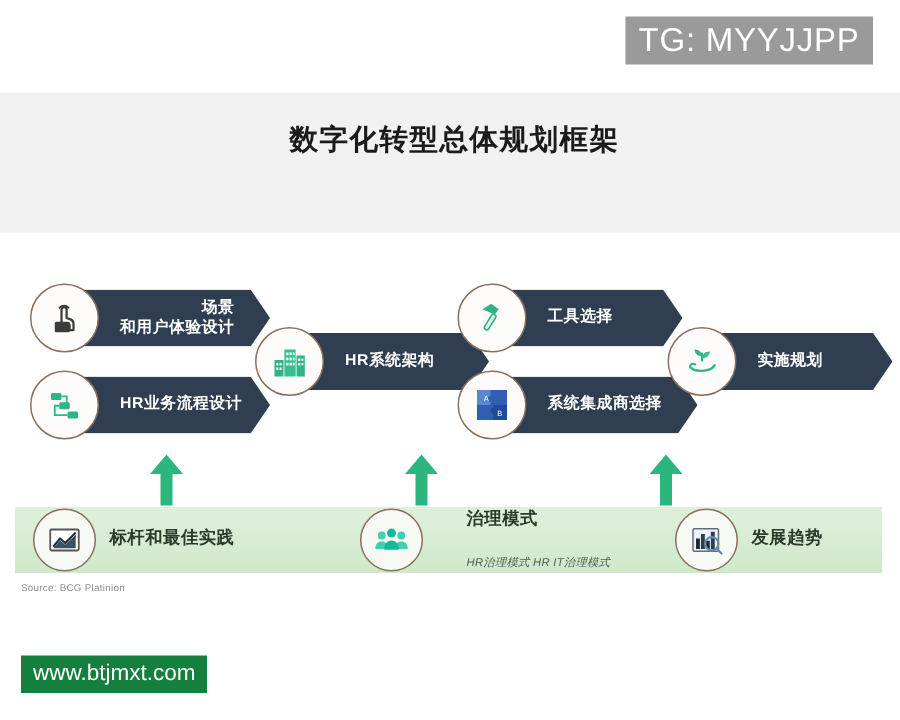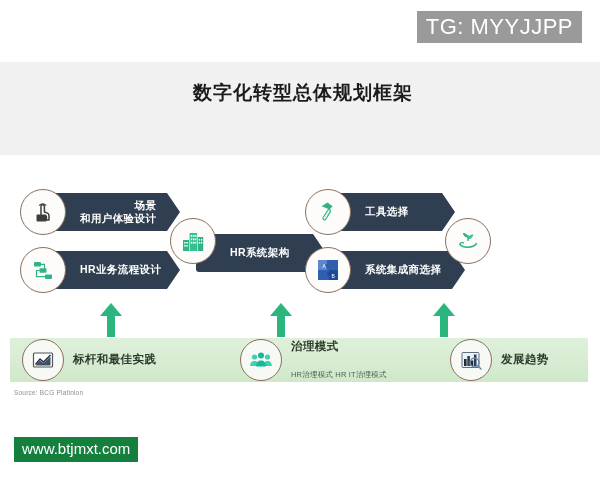--- a/index.html
+++ b/index.html
@@ -162,20 +162,21 @@
   }
   .found-title {
     font-size: 11.5px;
     font-weight: bold;
     color: #2c3a2c;
     letter-spacing: 0.4px;
     line-height: 1.2;
   }
   .found-sub {
     font-size: 7.5px;
+    font-style: italic;
     color: #4f5f4f;
     letter-spacing: 0.2px;
     margin-top: 16px;
     white-space: nowrap;
   }
 
   .source-note {
     position: absolute;
     left: 14px;
     top: 234px;
@@ -247,21 +248,21 @@
         <rect x="4" y="5" width="7" height="4.6" rx="1" fill="#2fb486"></rect>
         <rect x="9.5" y="11.2" width="7" height="4.6" rx="1" fill="#2fb486"></rect>
         <rect x="15" y="17.4" width="7" height="4.6" rx="1" fill="#2fb486"></rect>
         <path d="M11 7.3 H14.5 V13.5" fill="none" stroke="#2fb486" stroke-width="1.2"></path>
         <path d="M9.5 13.5 H6.5 V19.7 H15" fill="none" stroke="#2fb486" stroke-width="1.2"></path>
       </svg>
     </div>
   </div>
 
   <div class="node" style="left:170px; top:67px; width:160px;">
-    <div class="chevron" style="width:130px;margin-top:12px;">
+    <div class="chevron" style="width:130px;">
       <span>HR系统架构</span>
     </div>
     <div class="bubble">
       <svg width="28" height="28" viewBox="0 0 28 28">
         <rect x="4" y="13" width="6" height="11" fill="#2fb486"></rect>
         <rect x="10.6" y="6" width="7.5" height="18" fill="#35c093"></rect>
         <rect x="18.7" y="10" width="5.5" height="14" fill="#2fb486"></rect>
         <g fill="#ffffff">
           <rect x="5.2" y="15" width="1.4" height="1.6"></rect>
             <rect x="7.4" y="15" width="1.4" height="1.6"></rect>
@@ -306,20 +307,23 @@
         <rect x="4" y="4" width="20" height="20" fill="#2f5fae"></rect>
         <path d="M4 4 H13 V8 a2 2 0 0 0 0 4 V14 H4 Z" fill="#5b87d0"></path>
         <path d="M15 14 H24 V24 H15 V20 a2 2 0 0 1 0 -4 Z" fill="#1e4b96"></path>
         <text x="8.5" y="11.5" font-size="5" fill="#ffffff" font-family="sans-serif">A</text>
         <text x="17.5" y="21.5" font-size="5" fill="#ffffff" font-family="sans-serif">B</text>
       </svg>
     </div>
   </div>
 
   <div class="node" style="left:445px; top:67px; width:150px;">
+    <div class="chevron" style="width:124px;">
+      <span>实施规划</span>
+    </div>
     <div class="bubble">
       <svg width="28" height="28" viewBox="0 0 28 28">
         <path d="M14 14 V8" stroke="#2fb486" stroke-width="1.4" fill="none"></path>
         <path d="M14 10.5 C10.5 10.5 9 8 9 6 C12.5 6 14 8.4 14 10.5 Z" fill="#2fb486"></path>
         <path d="M14 12 C17.5 12 19.2 9.4 19.2 7.4 C15.6 7.4 14 9.8 14 12 Z" fill="#35c093"></path>
         <path d="M6 17.5 C8.5 21 19 21.5 22.5 16.5" fill="none" stroke="#2fb486" stroke-width="1.5" stroke-linecap="round"></path>
         <path d="M6 17.5 C6 15.6 8 15 9.6 16" fill="none" stroke="#2fb486" stroke-width="1.3" stroke-linecap="round"></path>
       </svg>
     </div>
   </div>
@@ -330,21 +334,21 @@
         <rect x="2.5" y="5" width="19" height="14" rx="1" fill="#ffffff" stroke="#555" stroke-width="1.2"></rect>
         <path d="M4.5 16.5 L9 11 L12.5 14 L19.5 7" fill="none" stroke="#23313f" stroke-width="1.4"></path>
         <path d="M4.5 17.5 L9 12.4 L12.5 15.2 L19.5 8.4 V17.5 Z" fill="#3c5066"></path>
       </svg>
     </div>
     <div class="found-text">
       <div class="found-title">标杆和最佳实践</div>
     </div>
   </div>
 
-  <div class="found-item" style="left:240px; top:184px;">
+  <div class="found-item" style="left:240px; top:184px;gap:20px;">
     <div class="found-bubble">
       <svg width="26" height="24" viewBox="0 0 26 24">
         <circle cx="6.5" cy="9" r="2.6" fill="#3fd0b0"></circle>
         <path d="M2.2 18 C2.2 14.4 4 13 6.5 13 C9 13 10.8 14.4 10.8 18 Z" fill="#3fd0b0"></path>
         <circle cx="19.5" cy="9" r="2.6" fill="#3fd0b0"></circle>
         <path d="M15.2 18 C15.2 14.4 17 13 19.5 13 C22 13 23.8 14.4 23.8 18 Z" fill="#3fd0b0"></path>
         <circle cx="13" cy="7.4" r="3" fill="#15b89a"></circle>
         <path d="M8.2 18.5 C8.2 14.2 10.2 12.4 13 12.4 C15.8 12.4 17.8 14.2 17.8 18.5 Z" fill="#15b89a"></path>
       </svg>
     </div>

